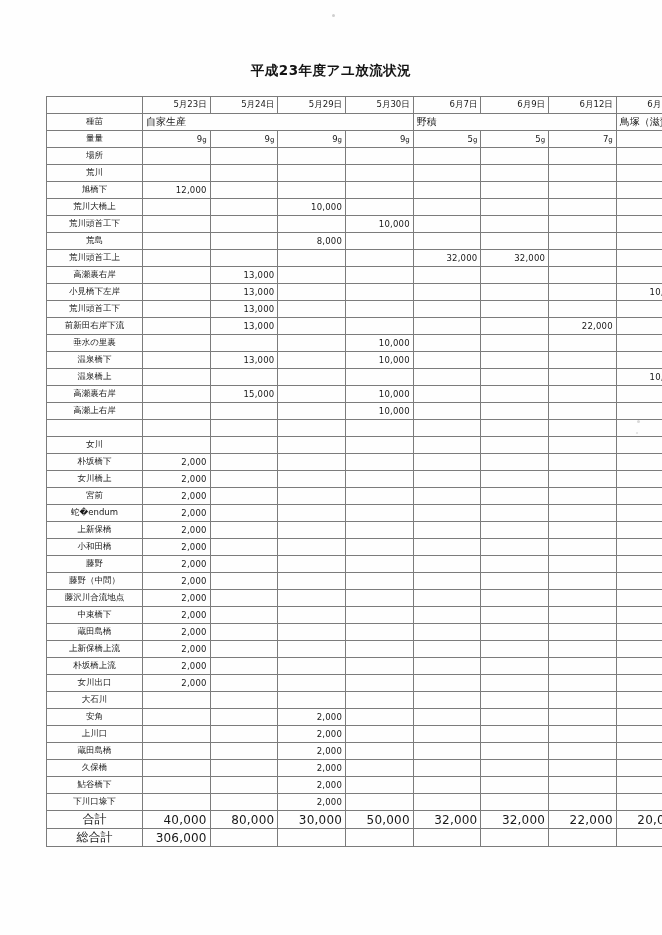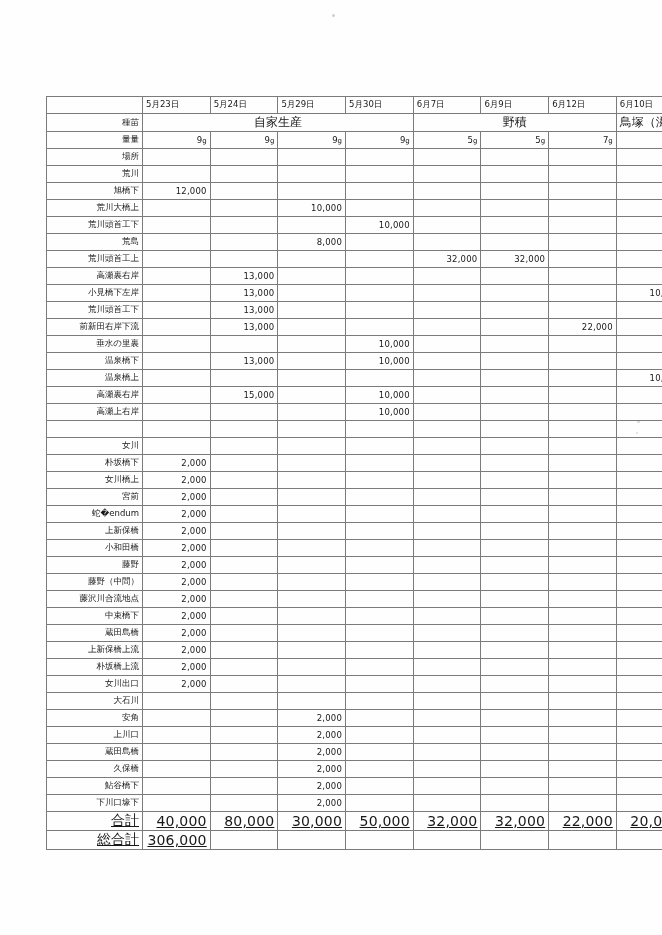--- a/index.html
+++ b/index.html
@@ -51,67 +51,67 @@
     height: 16px;
     padding: 0 3px;
     font-weight: normal;
     overflow: hidden;
     white-space: nowrap;
   }
   col.c-label { width: 96px; }
   col.c-data  { width: 67.7px; }
 
   .hdr-date {
-    text-align: left;
+    text-align: right;
     font-size: 8.5px;
     height: 19px;
   }
   .cell-label {
-    text-align: right;
+    text-align: center;
     font-size: 8.5px;
     padding-left: 4px;
   }
   .cell-num {
     text-align: right;
     font-size: 8.5px;
     padding-right: 5px;
     letter-spacing: 0.2px;
   }
   .group-cell {
-    text-align: center;
-    font-size: 12px;
+    font-size: 10px;
   }
   .weight-cell {
     text-align: right;
     font-size: 8.5px;
   }
   .weight-cell .unit {
     font-size: 7px;
   }
   .row-total .cell-label,
-  .row-total .cell-num { font-size: 14px; text-decoration: underline; }
+  .row-total .cell-num { font-size: 12px; }
   .smudge {
     position: absolute;
     width: 3px; height: 3px;
     background: #cfcfcf;
     border-radius: 50%;
   }
   .sm1 { left: 332px; top: 14px; }
   .sm2 { left: 637px; top: 420px; background:#d8d8d8; }
   .sm3 { left: 636px; top: 432px; background:#dedede; width:2px; height:2px;}
 </style>
 </head>
 <body>
 
 <div class="page">
 
   <div class="smudge sm1"></div>
   <div class="smudge sm2"></div>
   <div class="smudge sm3"></div>
 
+  <div class="doc-title">平成23年度アユ放流状況</div>
 
   <div class="table-wrap">
     <table class="sheet">
       <colgroup>
         <col class="c-label">
         <col class="c-data">
           <col class="c-data">
           <col class="c-data">
           <col class="c-data">
         <col class="c-data">

